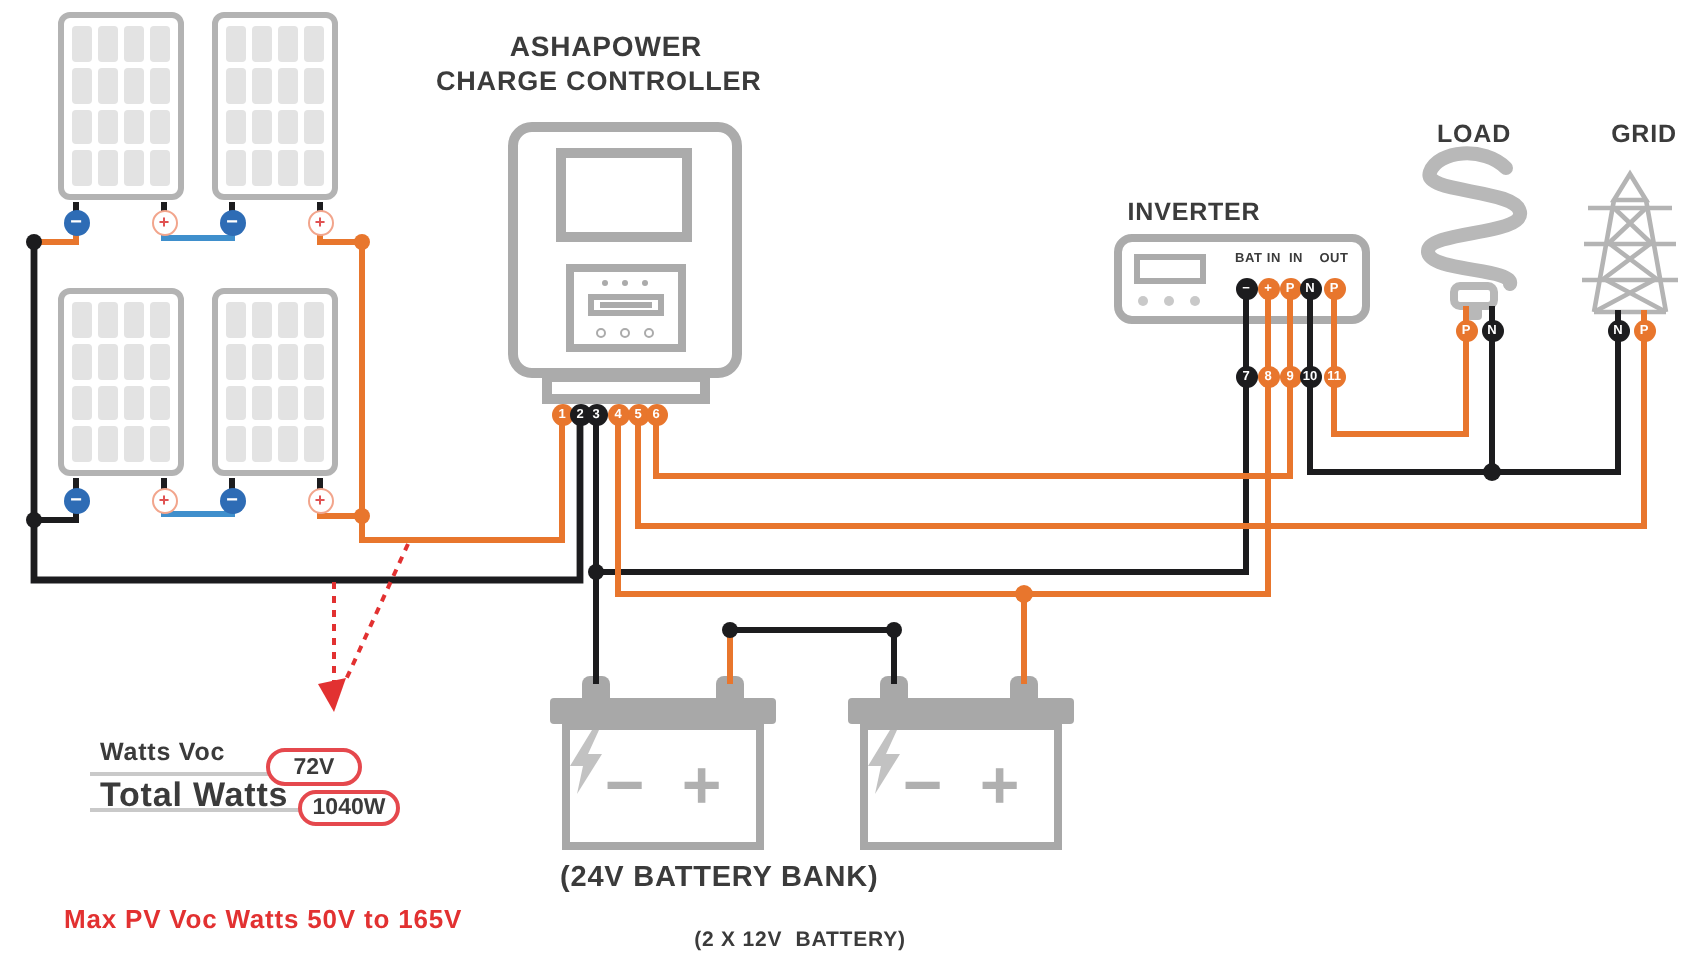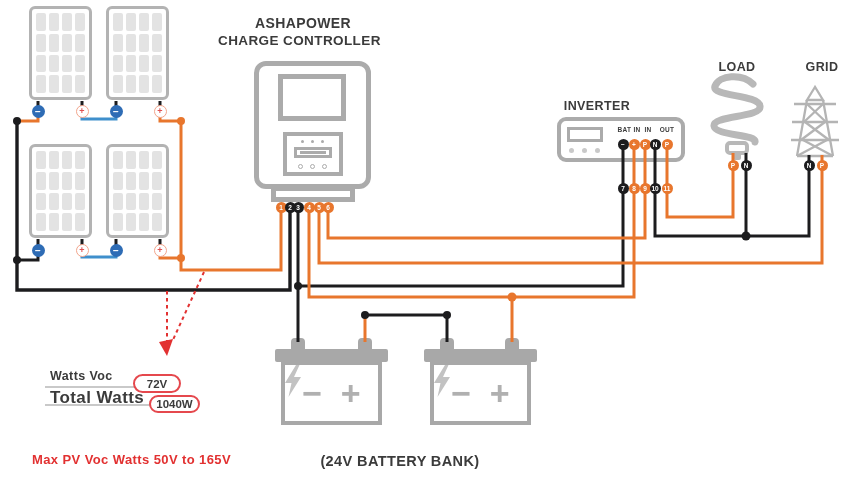--- a/index.html
+++ b/index.html
@@ -261,21 +261,22 @@
   <span class="node n-orange" style="left:727.5px;top:159.5px">P</span>
   <span class="node n-black" style="left:740.5px;top:159.5px">N</span>
   <span class="node n-black" style="left:803.5px;top:159.5px">N</span>
   <span class="node n-orange" style="left:816.5px;top:159.5px">P</span>
 
   <div class="lbl" style="left:228px;top:15px;width:150px;text-align:center;font-size:14px">ASHAPOWER</div>
   <div class="lbl" style="left:218px;top:33px;width:170px;text-align:left;font-size:13.5px">CHARGE CONTROLLER</div>
   <div class="lbl" style="left:547px;top:99px;width:100px;text-align:center;font-size:12.5px">INVERTER</div>
   <div class="lbl" style="left:697px;top:60px;width:80px;text-align:center;font-size:12.5px">LOAD</div>
   <div class="lbl" style="left:782px;top:60px;width:80px;text-align:center;font-size:12.5px">GRID</div>
-  <div class="lbl" style="left:280px;top:453px;width:240px;text-align:center;font-size:14.5px">(24V BATTERY BANK)</div>
+  <div class="lbl" style="left:280px;top:431px;width:240px;text-align:left;font-size:14.5px">(24V BATTERY BANK)</div>
+  <div class="lbl" style="left:300px;top:464px;width:200px;text-align:center;font-size:10.5px;white-space:pre">(2 X 12V  BATTERY)</div>
 
   <div class="lbl" style="left:50px;top:369px;font-size:12.5px">Watts Voc</div>
   <div class="stat-line" style="left:45px;top:386px;width:107px"></div>
   <div class="stat-box" style="left:133px;top:374px;width:48px;height:19px">72V</div>
   <div class="lbl" style="left:50px;top:388px;font-size:17px">Total Watts</div>
   <div class="stat-line" style="left:45px;top:404px;width:107px"></div>
   <div class="stat-box" style="left:149px;top:395px;width:51px;height:18px">1040W</div>
   <div class="lbl" style="left:32px;top:452px;font-size:13px;color:#e23131">Max PV Voc Watts 50V to 165V</div>
 
 </div>

